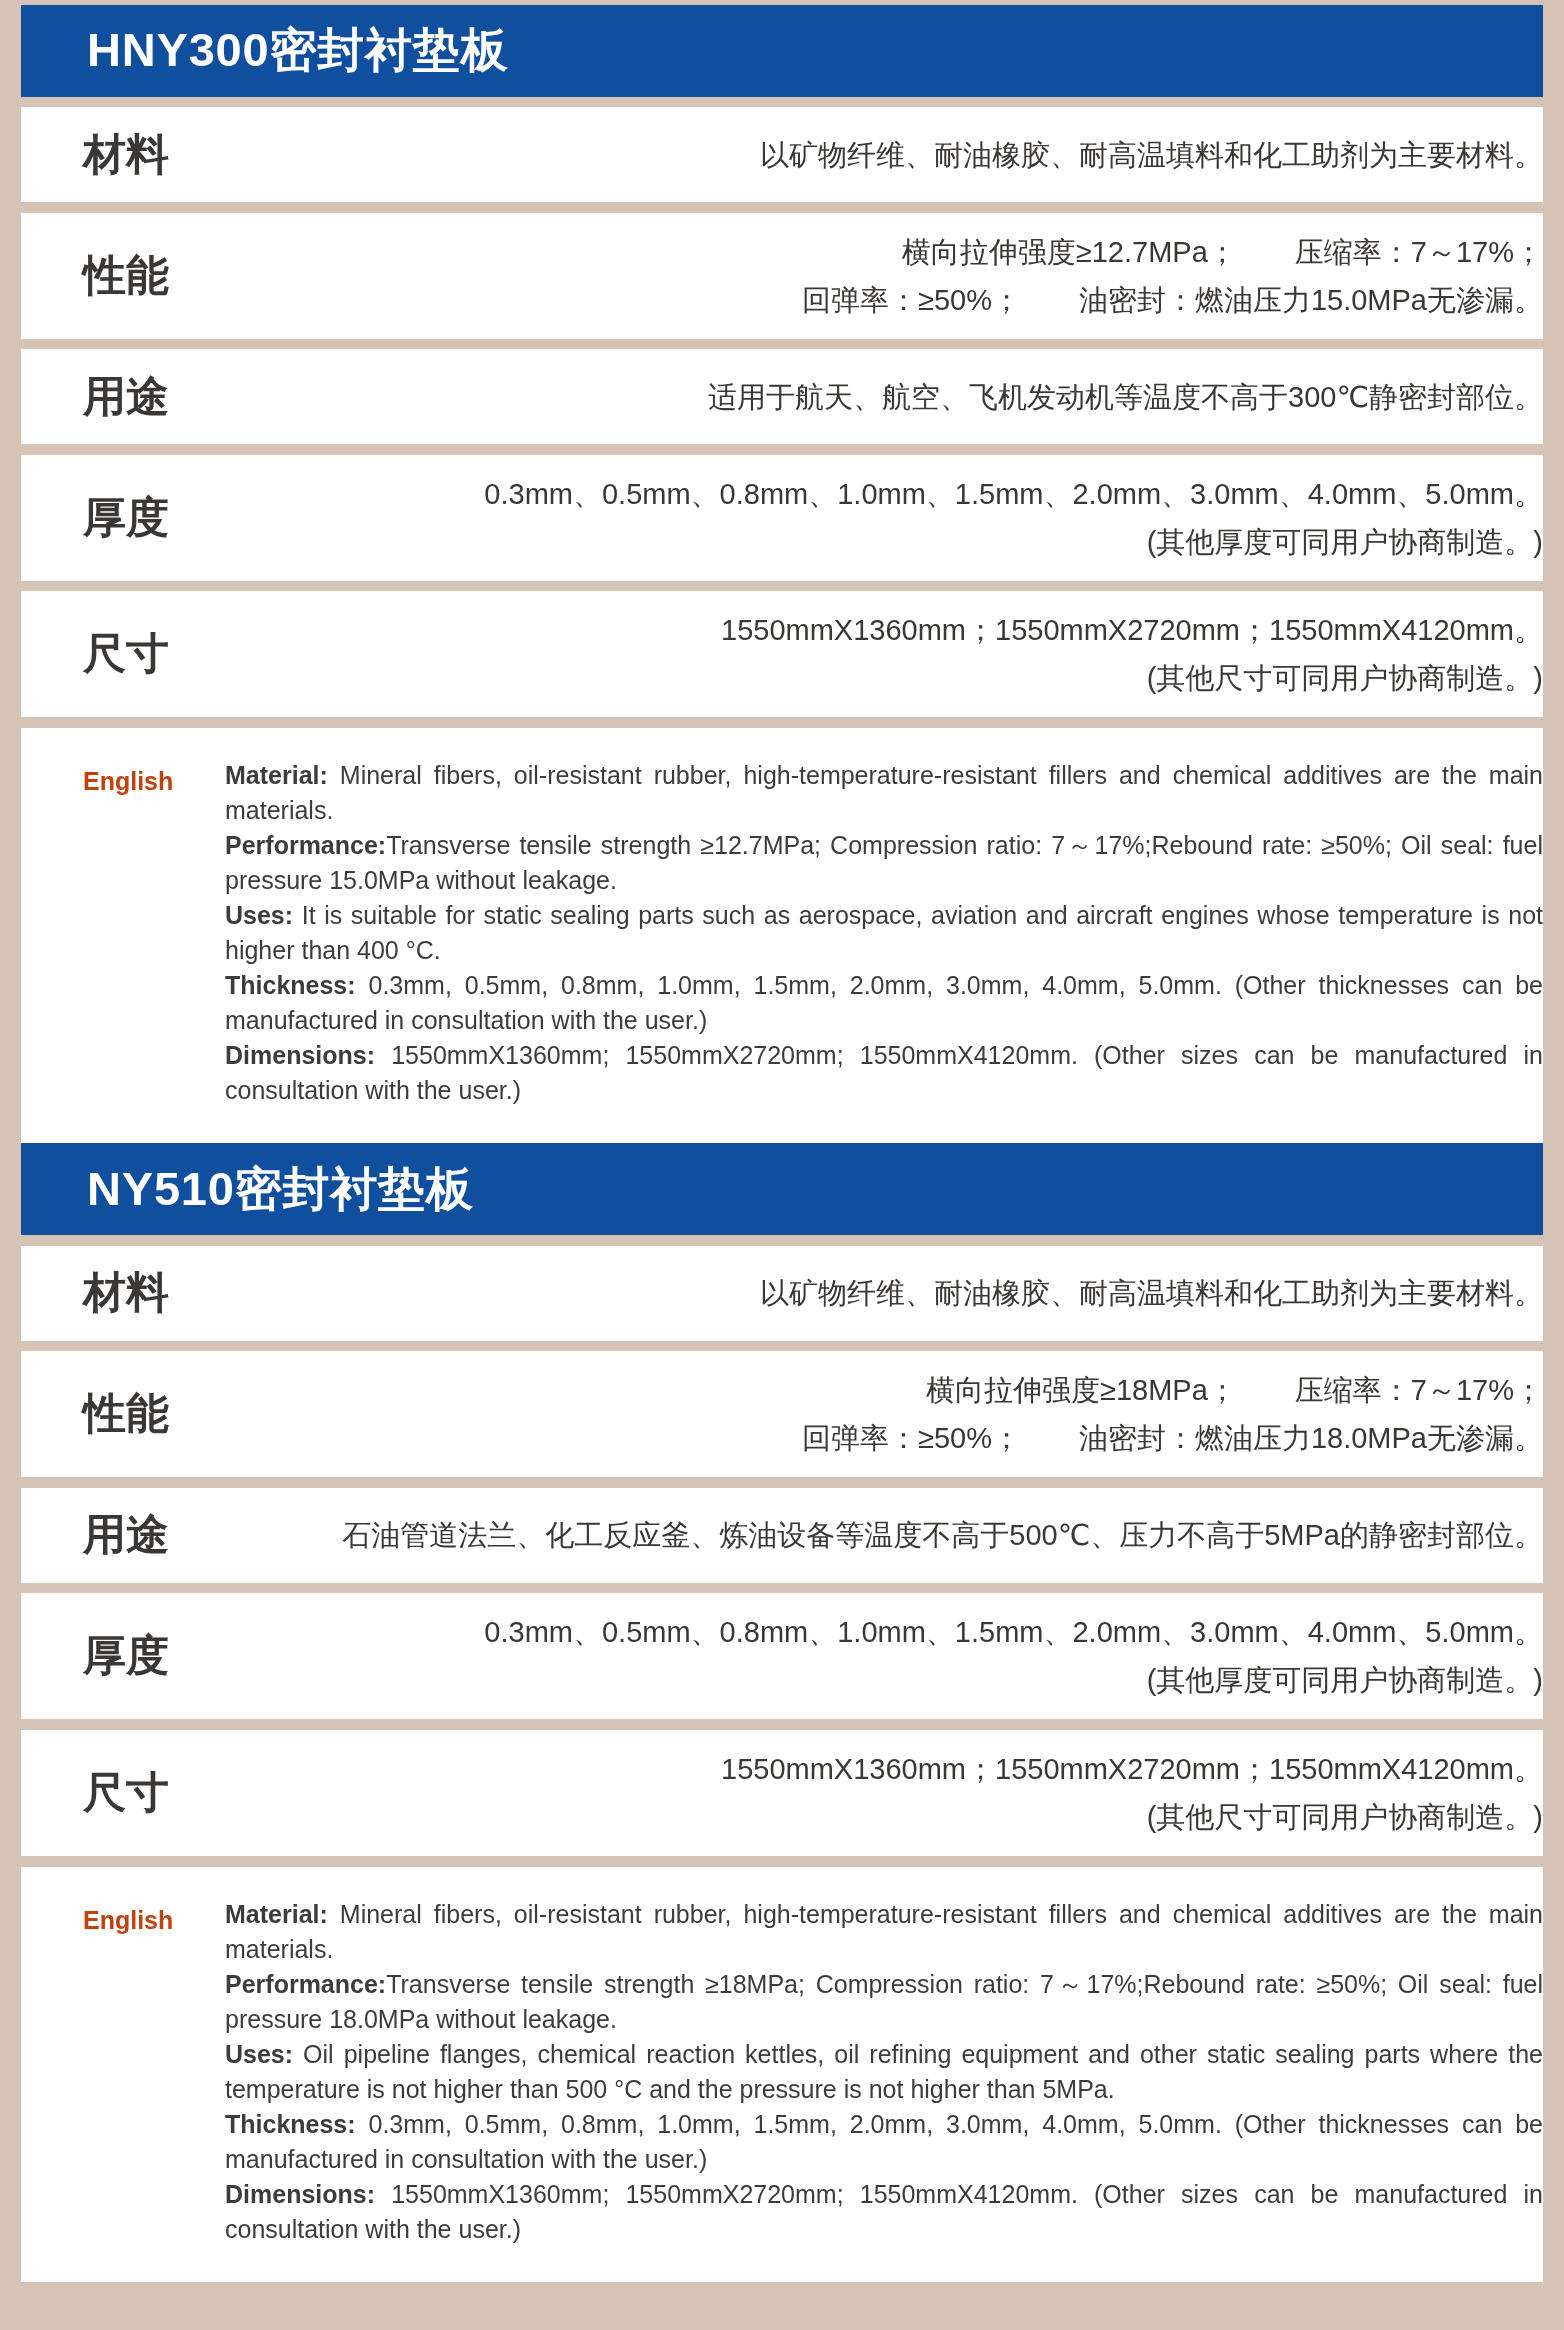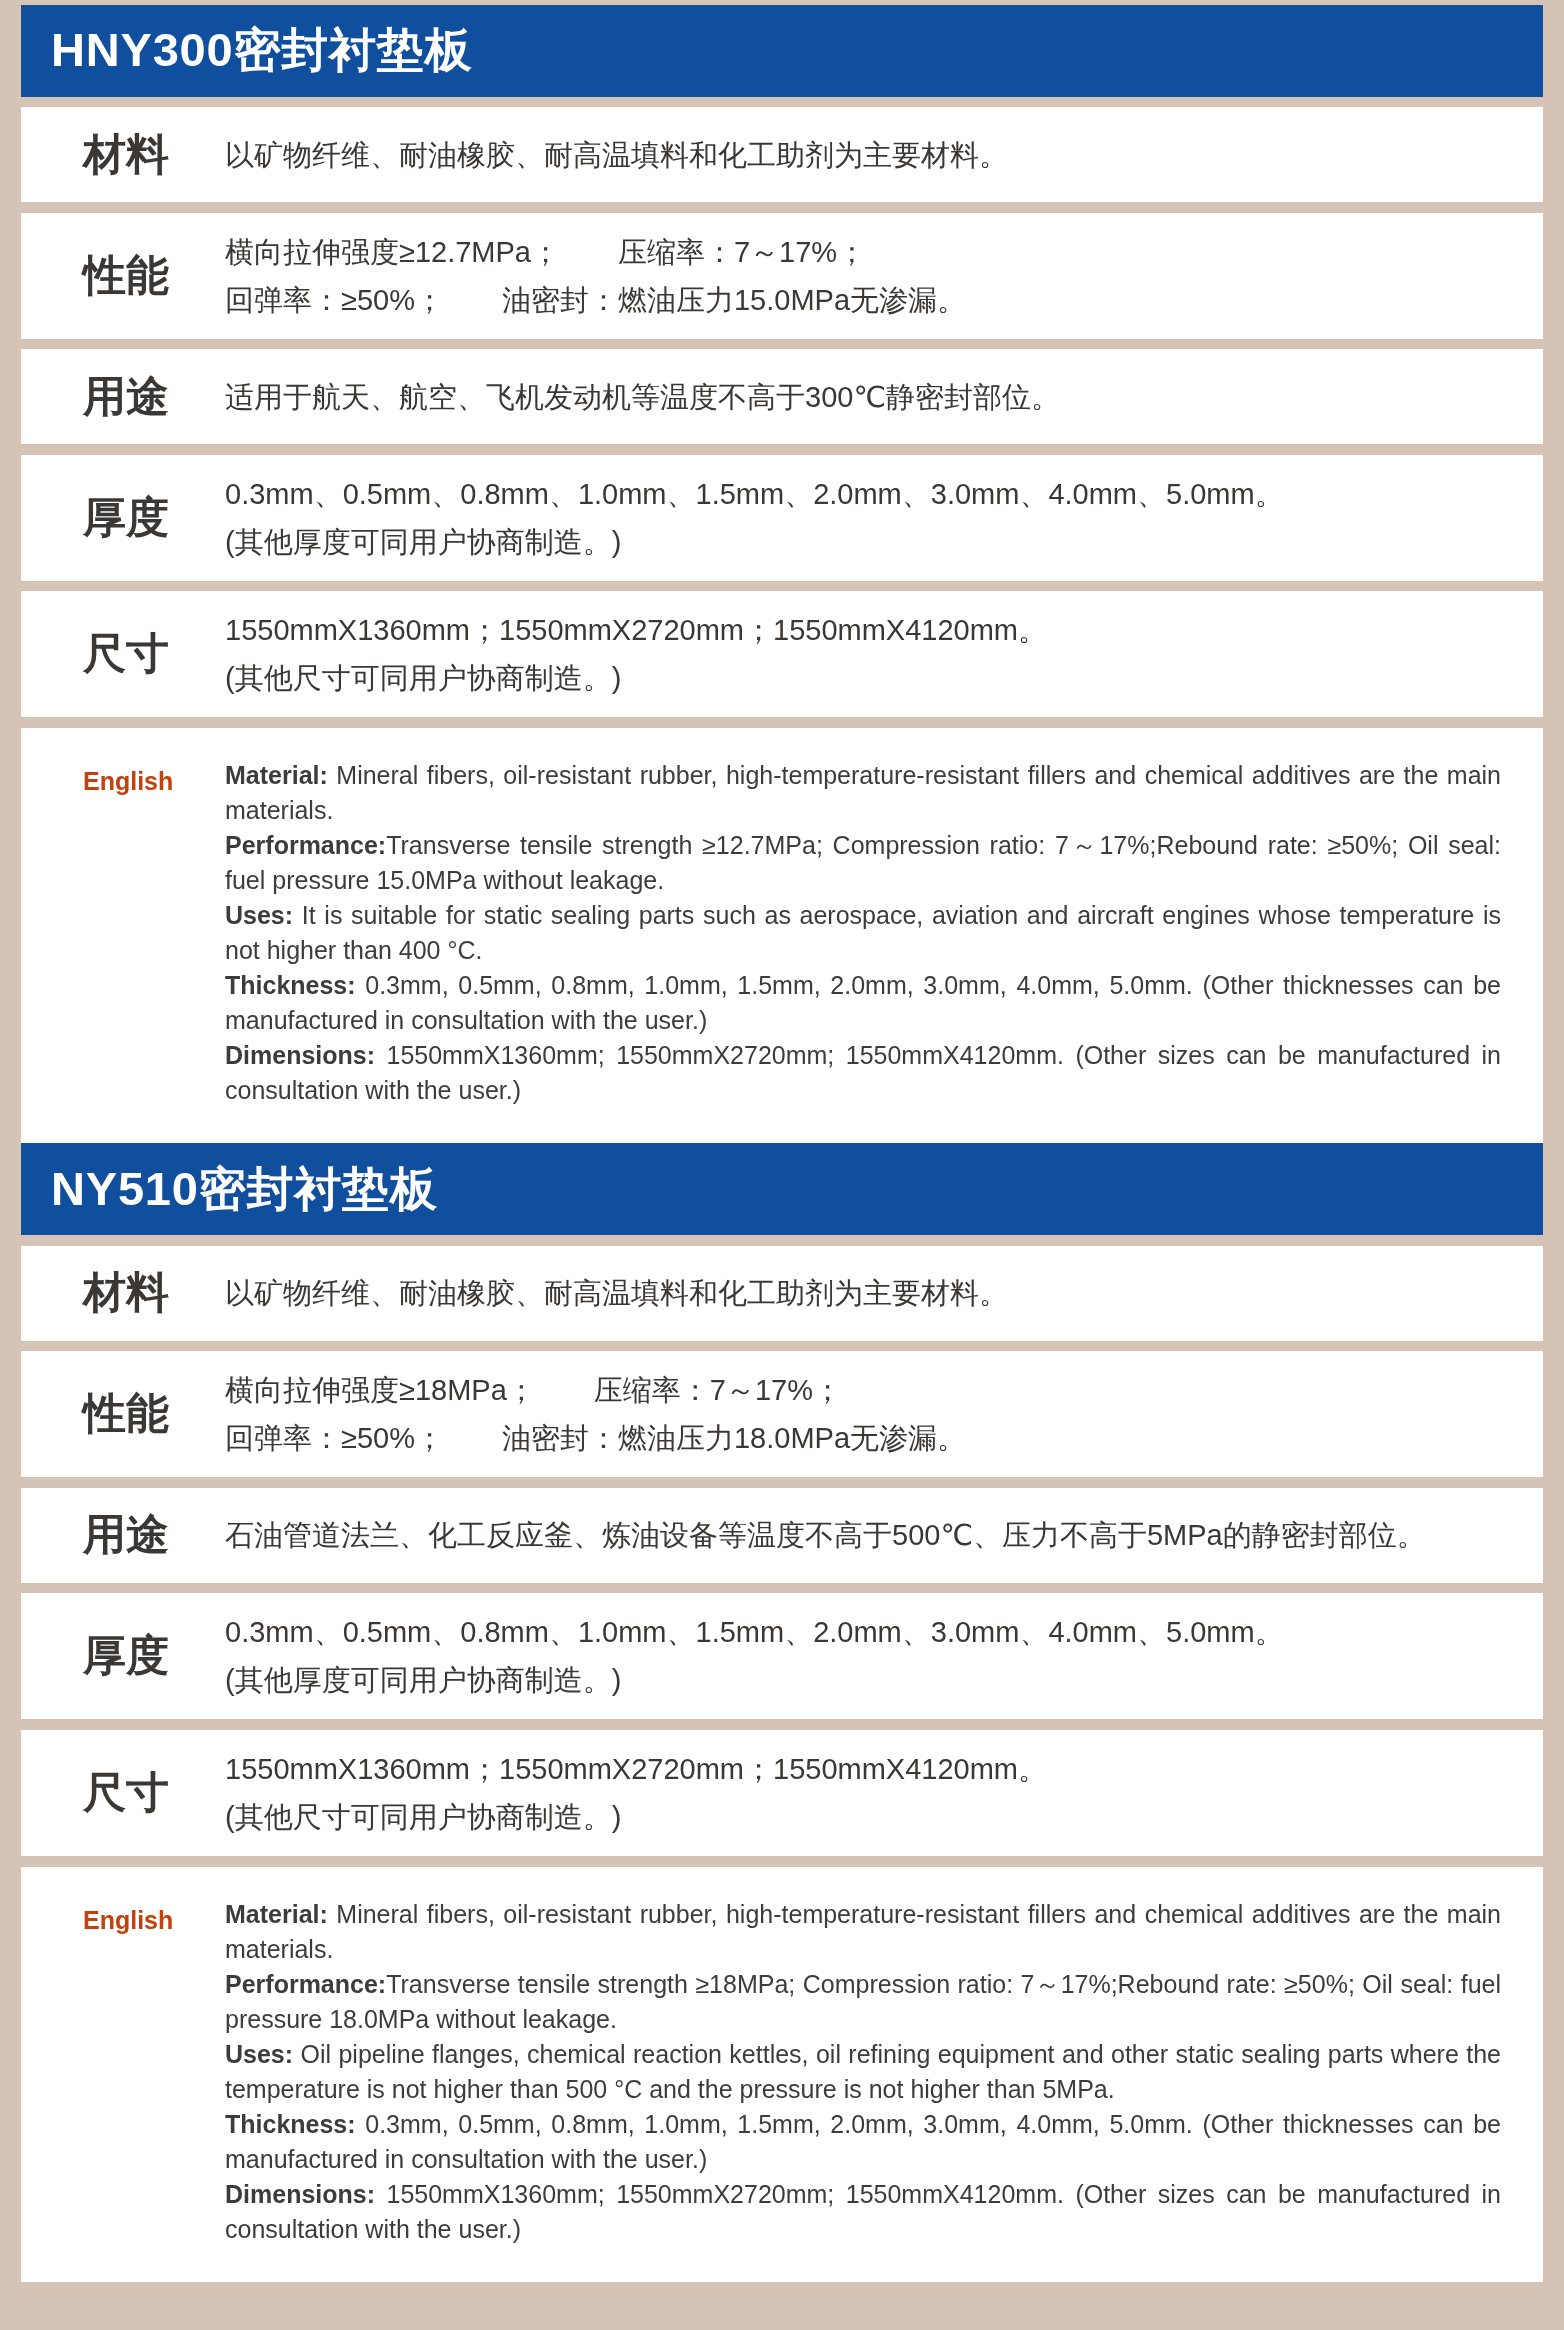--- a/index.html
+++ b/index.html
@@ -17,21 +17,21 @@
     background: #d5c4b6;
   }
   .product { display: block; }
   .product + .product { }
 
   .title-bar {
     background: #104f9d;
     height: 92px;
     display: flex;
     align-items: center;
-    padding-left: 30px;
+    padding-left: 66px;
   }
   .title {
     margin: 0;
     color: #ffffff;
     font-size: 47px;
     font-weight: bold;
     letter-spacing: 0.8px;
     white-space: nowrap;
   }
 
@@ -44,25 +44,25 @@
     flex: 0 0 142px;
     padding-left: 62px;
     font-size: 43px;
     font-weight: bold;
     color: #3a3734;
     display: flex;
     align-items: center;
   }
   .row-content {
     flex: 1;
-    padding-right: 42px;
     display: flex;
     flex-direction: column;
     justify-content: center;
     min-width: 0;
+    align-items: flex-end;
   }
   .h-single { height: 95px; }
   .h-double { height: 126px; }
   .cn {
     margin: 0;
     font-size: 29px;
     line-height: 48px;
     color: #3a3734;
     white-space: nowrap;
   }

